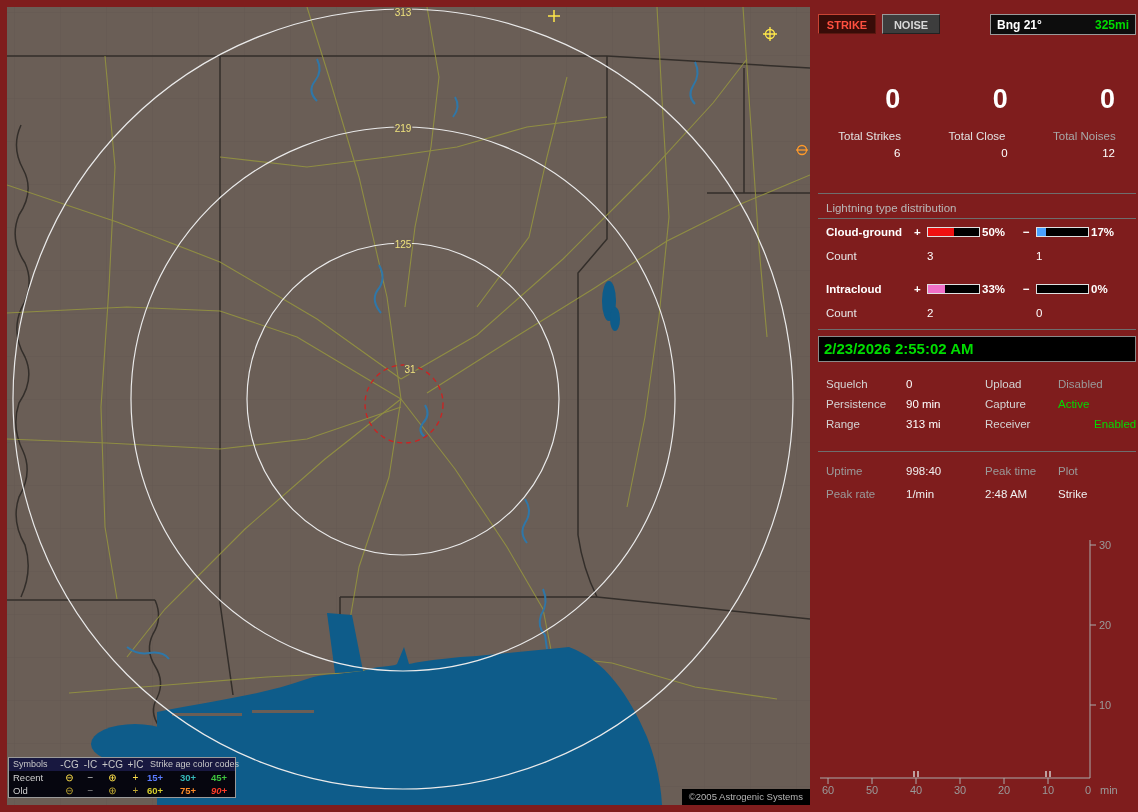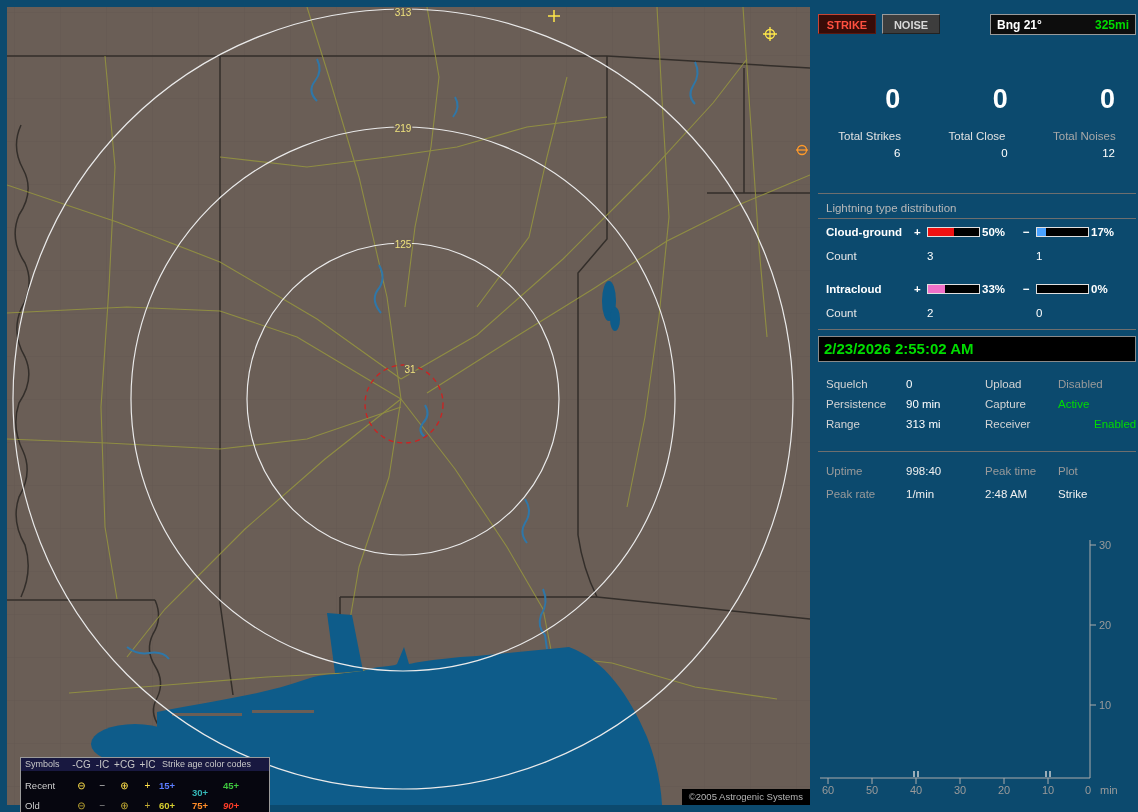--- a/index.html
+++ b/index.html
@@ -1,24 +1,24 @@
 <!DOCTYPE html>
 <html><head>
 <meta charset="utf-8">
 <style>
   html,body{margin:0;padding:0;background:#000;}
-  .screen{position:relative;width:1138px;height:812px;background:#0c4a6e;overflow:hidden;
+  .screen{position:relative;width:1138px;height:812px;background:#7f1d1d;overflow:hidden;
           font-family:"Liberation Sans",sans-serif;}
   
   .map-wrap{position:absolute;left:7px;top:7px;width:803px;height:798px;background:#6a5e56;}
   .map-wrap svg{position:absolute;left:0;top:0;}
   .ring-label{fill:#efe27d;font-size:10px;text-anchor:middle;paint-order:stroke;stroke:#6a5e56;stroke-width:3px;}
   .copyright{position:absolute;right:0;bottom:0;background:#000;color:#b5b5b5;font-size:9.5px;padding:2px 7px 3px;}
   
-  .legend{position:absolute;left:13px;top:750px;width:250px;background:#06060f;border:1px solid #9a9a9a;
+  .legend{position:absolute;left:1px;top:750px;width:228px;background:#06060f;border:1px solid #9a9a9a;
           color:#cfcfcf;box-sizing:border-box;}
   .lg-row{display:grid;grid-template-columns:46px 21px 21px 23px 23px 33px 31px 31px;
           align-items:center;padding:1px 4px;font-size:9.5px;line-height:11px;}
   .lg-head{background:#181840;font-size:9px;color:#c8c8c8;}
   .lg-age-head{grid-column:6 / span 3;text-align:center;white-space:nowrap;}
   .lg-sym{text-align:center;font-size:10px;}
   .lg-age{font-weight:bold;}
   
   .panel{position:absolute;left:816px;top:0;width:322px;height:812px;color:#e8e8e8;font-size:11.5px;}
   .sep{position:absolute;left:2px;right:2px;height:1px;background:#6e6e6e;}
@@ -177,21 +177,21 @@
         <span class="lg-sym">+IC</span>
         <span class="lg-age-head">Strike age color codes</span>
       </div>
       <div class="lg-row">
         <span>Recent</span>
         <span class="lg-sym" style="color: rgb(255, 225, 74);">⊖</span>
         <span class="lg-sym" style="color: rgb(200, 200, 200);">−</span>
         <span class="lg-sym" style="color: rgb(255, 225, 74);">⊕</span>
         <span class="lg-sym" style="color: rgb(255, 225, 74);">+</span>
         <span class="lg-age" style="color: rgb(91, 124, 255);">15+</span>
-        <span class="lg-age" style="color: rgb(53, 184, 184); margin-top: 15px;">30+</span>
+        <span class="lg-age" style="color: rgb(53, 184, 184);">30+</span>
         <span class="lg-age" style="color: rgb(62, 196, 62);">45+</span>
       </div>
       <div class="lg-row">
         <span>Old</span>
         <span class="lg-sym" style="color: rgb(191, 168, 50);">⊖</span>
         <span class="lg-sym" style="color: rgb(143, 143, 143);">−</span>
         <span class="lg-sym" style="color: rgb(191, 168, 50);">⊕</span>
         <span class="lg-sym" style="color: rgb(191, 168, 50);">+</span>
         <span class="lg-age" style="color: rgb(214, 206, 46);">60+</span>
         <span class="lg-age" style="color: rgb(255, 140, 40);">75+</span>

